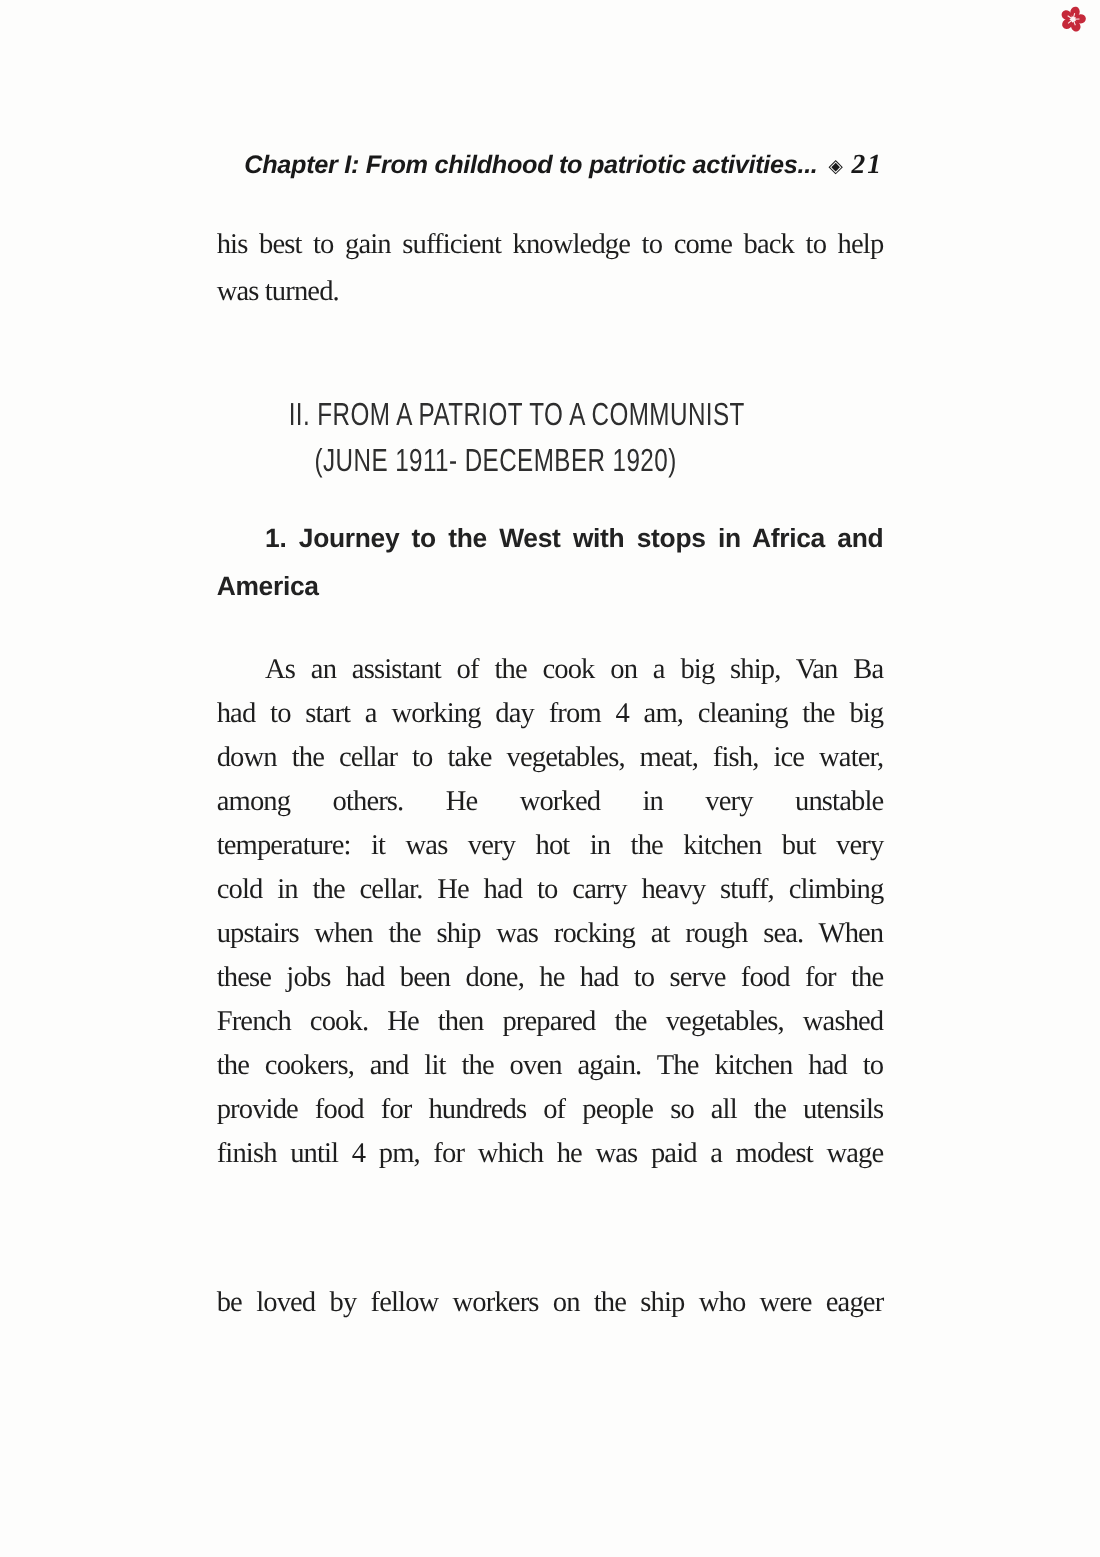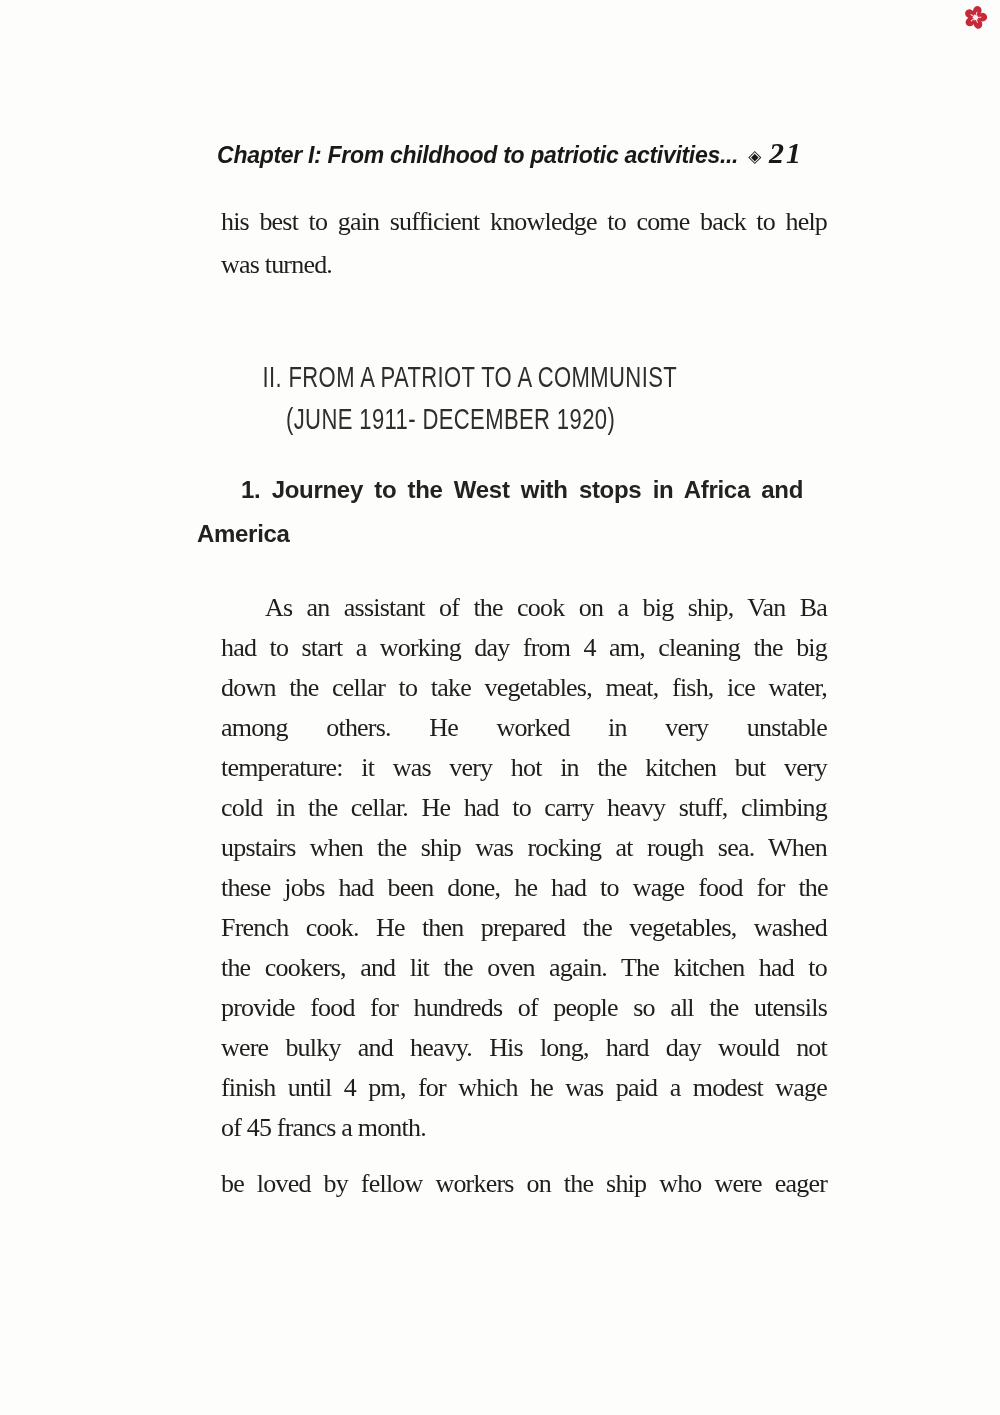--- a/index.html
+++ b/index.html
@@ -31,34 +31,34 @@
   }
   .rh-sep {
     font-family: "DejaVu Sans", sans-serif;
     font-style: normal; font-weight: normal;
     font-size: 17px; margin: 0 8px 0 10px;
     position: relative; top: -1px;
   }
   .rh-page {
     font-family: "Liberation Serif", serif;
     font-style: italic; font-weight: bold;
-    font-size: 30px; letter-spacing: 2px; text-align: right;
+    font-size: 25px; letter-spacing: 2px; text-align: right;
   }
 
   
   .tline { white-space: nowrap; overflow: visible; }
   .tline span { display: inline-block; white-space: nowrap; }
   .tline.first { padding-left: 44px; }
 
   
   .para {
     position: absolute; left: 0; width: 606px;
     font-size: 26px; letter-spacing: -0.8px;
   }
-  .para .tline { line-height: 40px; height: 40px; margin-left: 24px; }
+  .para .tline { line-height: 40px; height: 40px; }
   .para-intro { top: 200px; }
   .para-intro .tline { line-height: 43px; height: 43px; }
   .para-journey { top: 588px; }
   .para-courteous { top: 1164px; }
 
   
   .section-heading {
     position: absolute; top: 356px; left: 0; width: 508px;
     font-family: "Liberation Sans", sans-serif;
     font-size: 29px; color: #2e2e2e;
@@ -121,27 +121,25 @@
       </div>
 
     <div class="para para-journey">
         <div class="tline first"><span style="word-spacing: 8.61222px;">As an assistant of the cook on a big ship, Van Ba</span></div>
         <div class="tline"><span style="word-spacing: 7.6875px;">had to start a working day from 4 am, cleaning the big</span></div>
         <div class="tline"><span style="word-spacing: 7.87153px;">down the cellar to take vegetables, meat, fish, ice water,</span></div>
         <div class="tline"><span style="word-spacing: 32.8047px;">among others. He worked in very unstable</span></div>
         <div class="tline"><span style="word-spacing: 12.8316px;">temperature: it was very hot in the kitchen but very</span></div>
         <div class="tline"><span style="word-spacing: 7.7375px;">cold in the cellar. He had to carry heavy stuff, climbing</span></div>
         <div class="tline"><span style="word-spacing: 8.55556px;">upstairs when the ship was rocking at rough sea. When</span></div>
-        <div class="tline"><span style="word-spacing: 8.21591px;">these jobs had been done, he had to wage food for the</span></div>
+        <div class="tline"><span style="word-spacing: 8.21591px;">these jobs had been done, he had to serve food for the</span></div>
         <div class="tline"><span style="word-spacing: 11.5536px;">French cook. He then prepared the vegetables, washed</span></div>
         <div class="tline"><span style="word-spacing: 8.73125px;">the cookers, and lit the oven again. The kitchen had to</span></div>
         <div class="tline"><span style="word-spacing: 9.72222px;">provide food for hundreds of people so all the utensils</span></div>
-        <div class="tline"><span style="word-spacing: 11.3906px;">were bulky and heavy. His long, hard day would not</span></div>
         <div class="tline"><span style="word-spacing: 6.63494px;">finish until 4 pm, for which he was paid a modest wage</span></div>
-        <div class="tline no-stretch"><span>of 45 francs a month.</span></div>
       </div>
 
     <div class="para para-courteous">
         <div class="tline"><span style="word-spacing: 7.22344px;">be loved by fellow workers on the ship who were eager</span></div>
       </div>
 
   </div>
 </div>
 
 </body></html>

